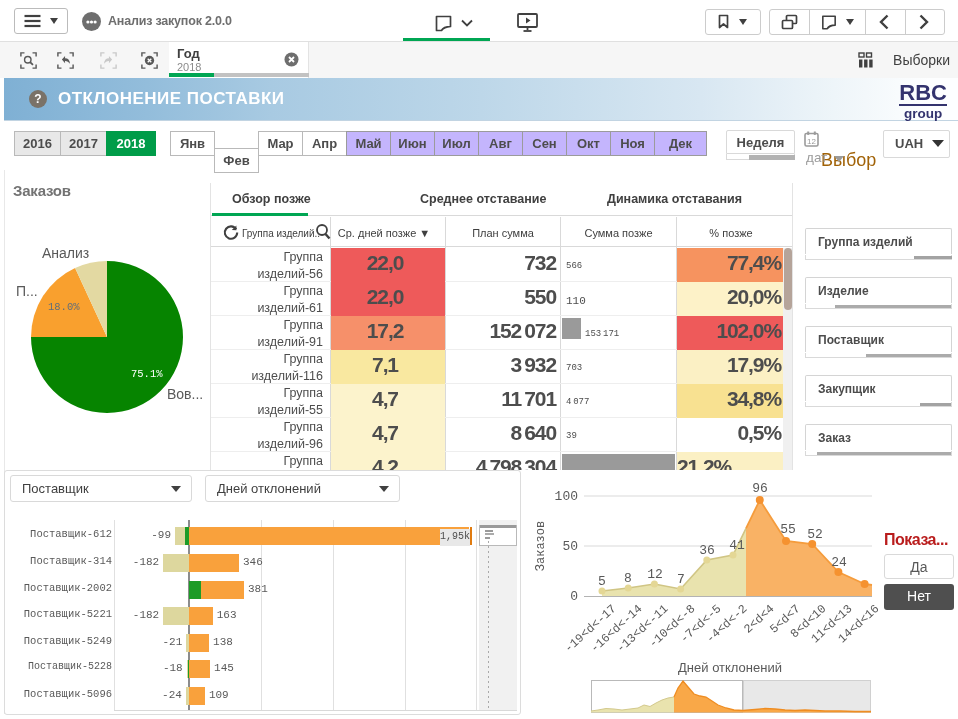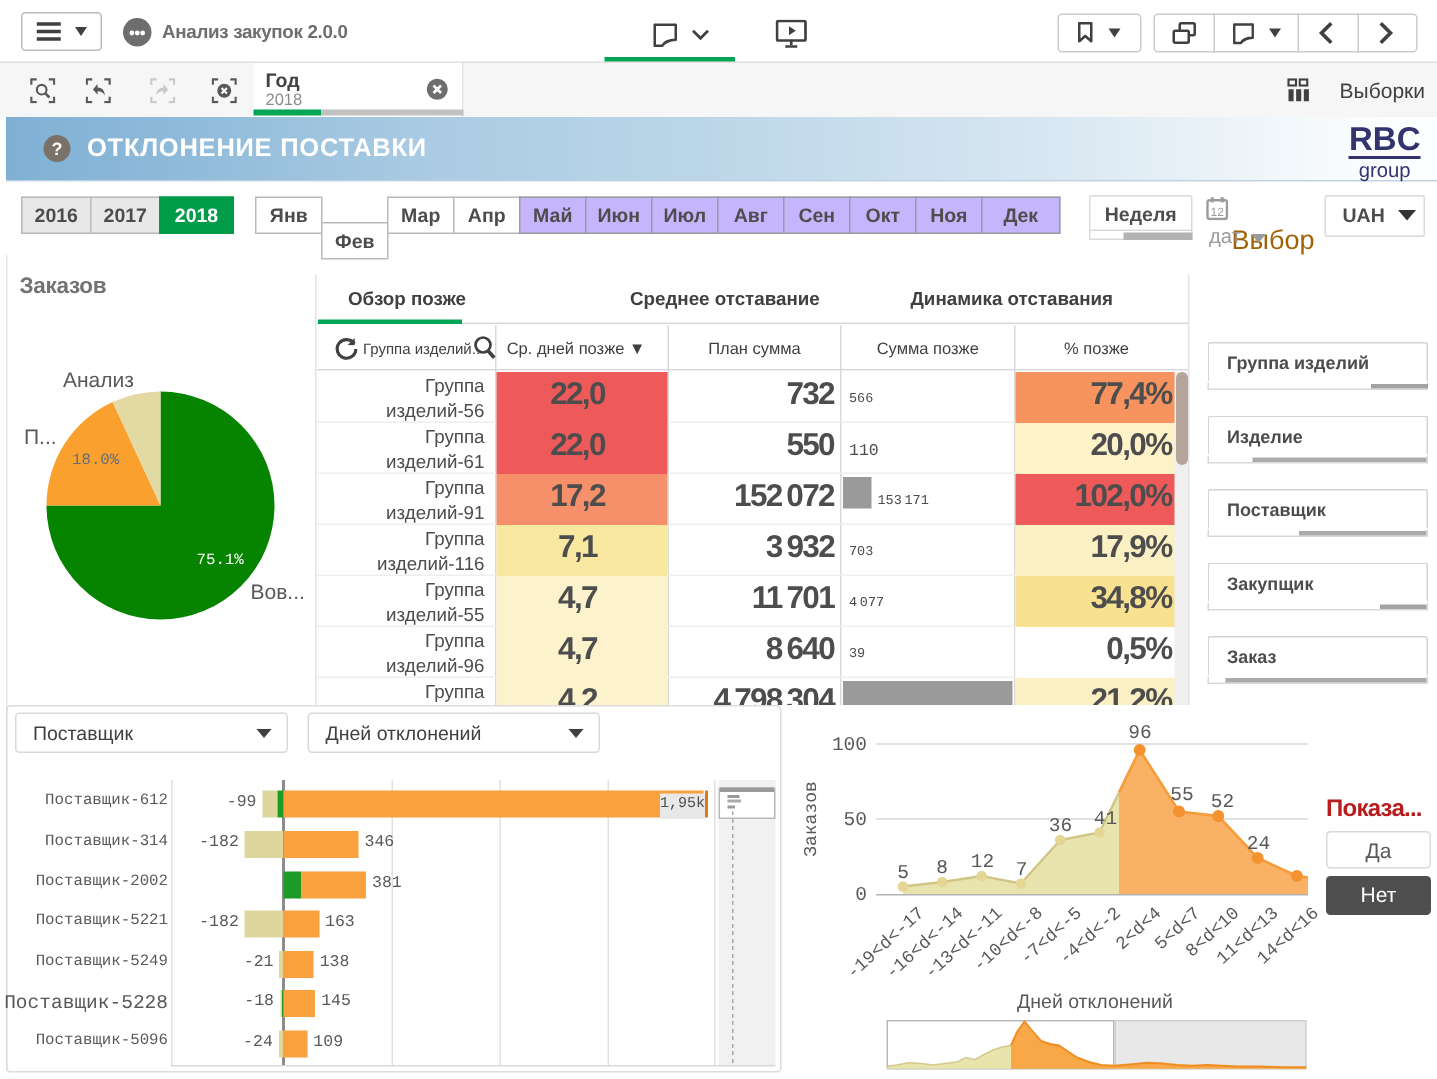--- a/index.html
+++ b/index.html
@@ -18,21 +18,21 @@
 #seltab { left:169px; top:42px; width:140px; height:36px; background:#fff; border-right:1px solid #e3e3e3; }
 #seltab .t1 { position:absolute; left:8px; top:4px; font-size:13px; font-weight:bold; color:#404040; }
 #seltab .t2 { position:absolute; left:8px; top:19px; font-size:11px; color:#8c8c8c; }
 #vyb { right:8px; top:52px; font-size:14px; color:#404040; }
 
 #bluehdr { left:4px; top:78px; width:954px; height:43px; background:linear-gradient(to right,#7fb0d4 0%,#93bddb 15%,#a8cae2 28%,#bdd7e9 50%,#d8e7f2 73%,#eef5f9 87%,#fdfeff 97%); border-bottom:1px solid #c2d4e2; }
 #qmark { left:29px; top:90px; width:18px; height:18px; border-radius:50%; background:#7a7268; color:#fff; font-size:12px; font-weight:bold; text-align:center; line-height:18px; }
 #hdrtitle { left:58px; top:89px; font-size:17px; font-weight:bold; color:#fff; letter-spacing:0.5px; }
 #rbc { right:11px; top:82px; text-align:center; color:#33336e; line-height:1; }
 #rbc .r1 { font-size:22px; font-weight:bold; letter-spacing:0px; border-bottom:2.5px solid #33336e; padding-bottom:0px; }
-#rbc .r2 { font-size:13.5px; font-weight:normal; margin-top:1px; }
+#rbc .r2 { font-size:13.5px; font-weight:bold; margin-top:1px; }
 
 .fbtn { position:absolute; top:131px; height:25px; font-size:13px; font-weight:bold; color:#4c4c4c; text-align:center; line-height:23px; border:1px solid #b9b9b9; background:#e8e8e8; }
 .fbtn.sel { background:#009c49; color:#fff; border-color:#009c49; }
 .fbtn.white { background:#fff; }
 .fbtn.gray { background:#c4b5fd; border-color:#9b9b9b; color:#4d4d4d; }
 
 .ddown { position:absolute; height:27px; background:#fff; border:1px solid #d9d9d9; border-radius:3px; font-size:13px; color:#404040; line-height:25px; padding-left:11px; }
 .ddown .tri { position:absolute; right:10px; top:10px; width:0; height:0; border-left:5px solid transparent; border-right:5px solid transparent; border-top:6px solid #404040; }
 .fltbox { position:absolute; left:805px; width:147px; height:26px; background:#fff; border:1px solid #d4d4d4; border-bottom:none; border-radius:2px 2px 0 0; font-size:12px; font-weight:bold; color:#4c4c4c; padding:6px 0 0 12px; }
 .fltbar { position:absolute; left:805px; width:147px; height:5px; background:#fff; border:1px solid #d9d9d9; border-top:none; }
@@ -275,21 +275,21 @@
     <div class="abs mono" style="left:355px; top:248.2px; font-size:9px; color:#4d4d4d;">39</div>
     <div class="abs" style="left:466px; top:235.2px; width:117px; height:34.00px; background:#ffffff;"></div>
     <div class="abs num" style="left:466px; top:238.2px; width:104px; text-align:right;">0,5%</div>
     <div class="abs" style="left:0; top:269.2px; width:583px; height:34.00px; border-bottom:1px solid #eee;"></div>
     <div class="abs" style="left:0; top:270.2px; width:112px; text-align:right; font-size:12.5px; color:#4d4d4d; line-height:16.5px;">Группа<br>изделий-106</div>
     <div class="abs" style="left:120px; top:269.2px; width:114px; height:34.00px; background:#fcf3cc;"></div>
     <div class="abs num" style="left:120px; top:272.2px; width:108px; text-align:center;">4,2</div>
     <div class="abs num" style="left:235px; top:272.2px; width:110px; text-align:right;">4 798 304</div>
     <div class="abs" style="left:351px; top:271.2px; width:113px; height:21px; background:#9a9a9a;"></div>
     <div class="abs" style="left:466px; top:269.2px; width:117px; height:34.00px; background:#fbf0c4;"></div>
-    <div class="abs num" style="left:466px; top:272.2px; width:104px; text-align:right;">21,2%</div>
+    <div class="abs num" style="left:466px; top:272.2px; width:104px; text-align:left;">21,2%</div>
 
     <div class="abs" style="left:572px; top:65px; width:10px; height:222px; background:#f0f0f0;"></div>
     <div class="abs" style="left:573px; top:65px; width:8px; height:62px; background:#b5a49a; border-radius:4px;"></div>
   </div>
 
   <div class="fltbox" style="top:228px;">Группа изделий</div>
   <div class="fltbar" style="top:255px;"></div>
   <div class="abs" style="left:914px; top:256px; width:38px; height:3px; background:#a3a3a3;"></div>
   <div class="fltbox" style="top:277px;">Изделие</div>
   <div class="fltbar" style="top:304px;"></div>
@@ -334,21 +334,21 @@
   <div class="blbl" style="left:0; top:608.1px; width:112px; text-align:right; font-family:'Liberation Mono',monospace; font-size:10.5px;">Поставщик-5221</div>
   <div class="vlbl" style="left:117.2px; top:609.1px; width:42px; text-align:right;">-182</div>
   <div class="abs" style="left:163.2px; top:607.1px; width:26.1px; height:18px; background:#ddd79e;"></div>
   <div class="abs" style="left:189.3px; top:607.1px; width:23.4px; height:18px; background:#f9a13c;"></div>
   <div class="vlbl" style="left:216.7px; top:609.1px;">163</div>
   <div class="blbl" style="left:0; top:634.8px; width:112px; text-align:right; font-family:'Liberation Mono',monospace; font-size:10.5px;">Поставщик-5249</div>
   <div class="vlbl" style="left:140.3px; top:635.8px; width:42px; text-align:right;">-21</div>
   <div class="abs" style="left:186.3px; top:633.8px; width:3.0px; height:18px; background:#ddd79e;"></div>
   <div class="abs" style="left:189.3px; top:633.8px; width:19.8px; height:18px; background:#f9a13c;"></div>
   <div class="vlbl" style="left:213.1px; top:635.8px;">138</div>
-  <div class="blbl" style="left:0; top:661.4px; width:112px; text-align:right; font-family:'Liberation Mono',monospace; font-size:13px;">Поставщик-5228</div>
+  <div class="blbl" style="left:0; top:661.4px; width:112px; text-align:right; font-family:'Liberation Mono',monospace; font-size:10px;">Поставщик-5228</div>
   <div class="vlbl" style="left:140.7px; top:662.4px; width:42px; text-align:right;">-18</div>
   <div class="abs" style="left:186.7px; top:660.4px; width:1.3px; height:18px; background:#ddd79e;"></div>
   <div class="abs" style="left:188.0px; top:660.4px; width:1.3px; height:18px; background:#1d9b27;"></div>
   <div class="abs" style="left:189.3px; top:660.4px; width:20.8px; height:18px; background:#f9a13c;"></div>
   <div class="vlbl" style="left:214.1px; top:662.4px;">145</div>
   <div class="blbl" style="left:0; top:688.1px; width:112px; text-align:right; font-family:'Liberation Mono',monospace; font-size:10.5px;">Поставщик-5096</div>
   <div class="vlbl" style="left:139.9px; top:689.1px; width:42px; text-align:right;">-24</div>
   <div class="abs" style="left:185.9px; top:687.1px; width:3.4px; height:18px; background:#ddd79e;"></div>
   <div class="abs" style="left:189.3px; top:687.1px; width:15.6px; height:18px; background:#f9a13c;"></div>
   <div class="vlbl" style="left:208.9px; top:689.1px;">109</div>

